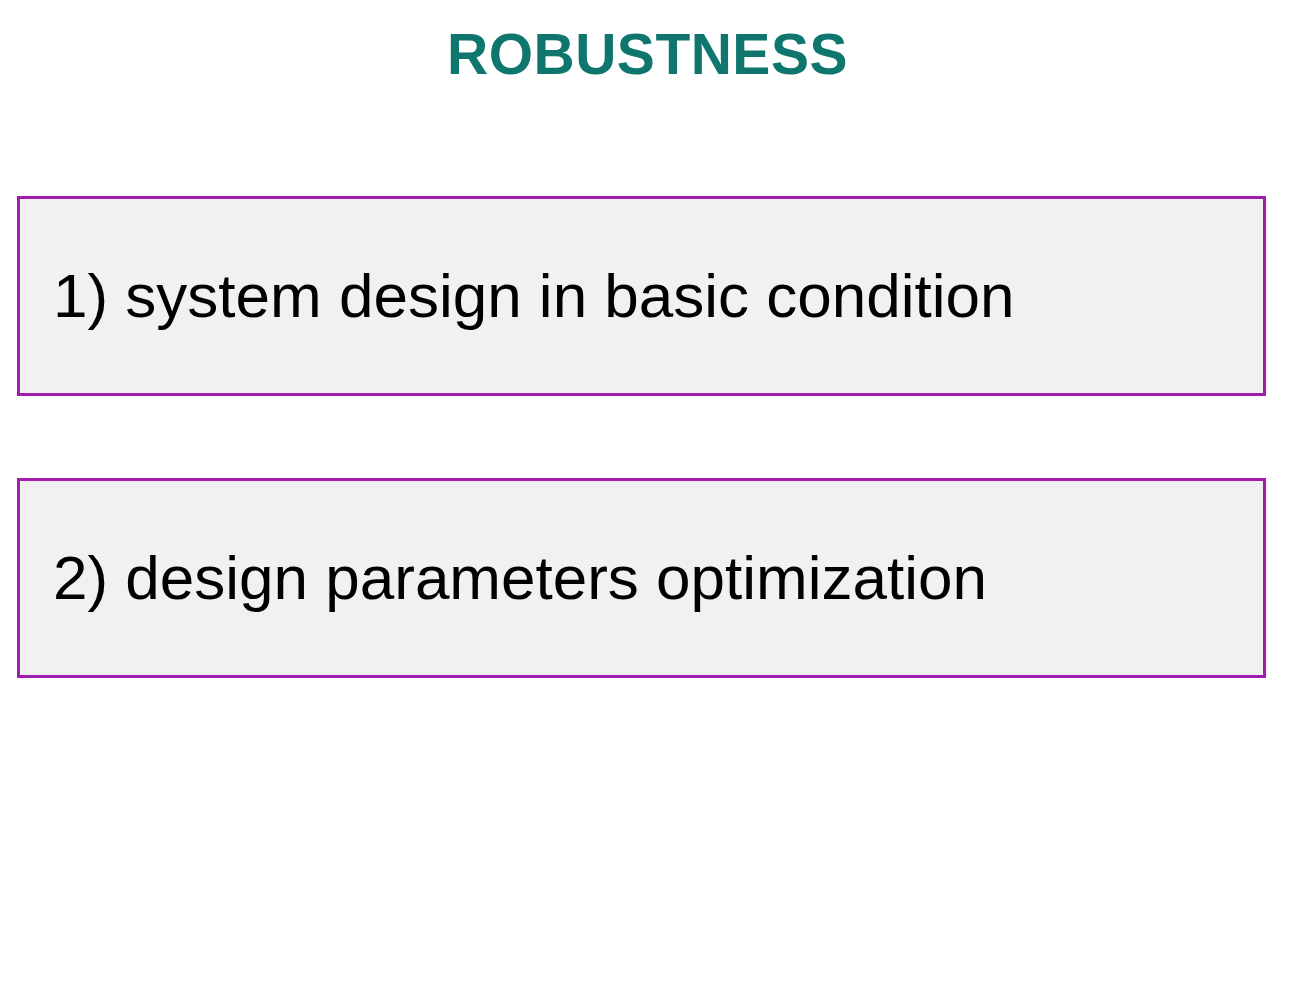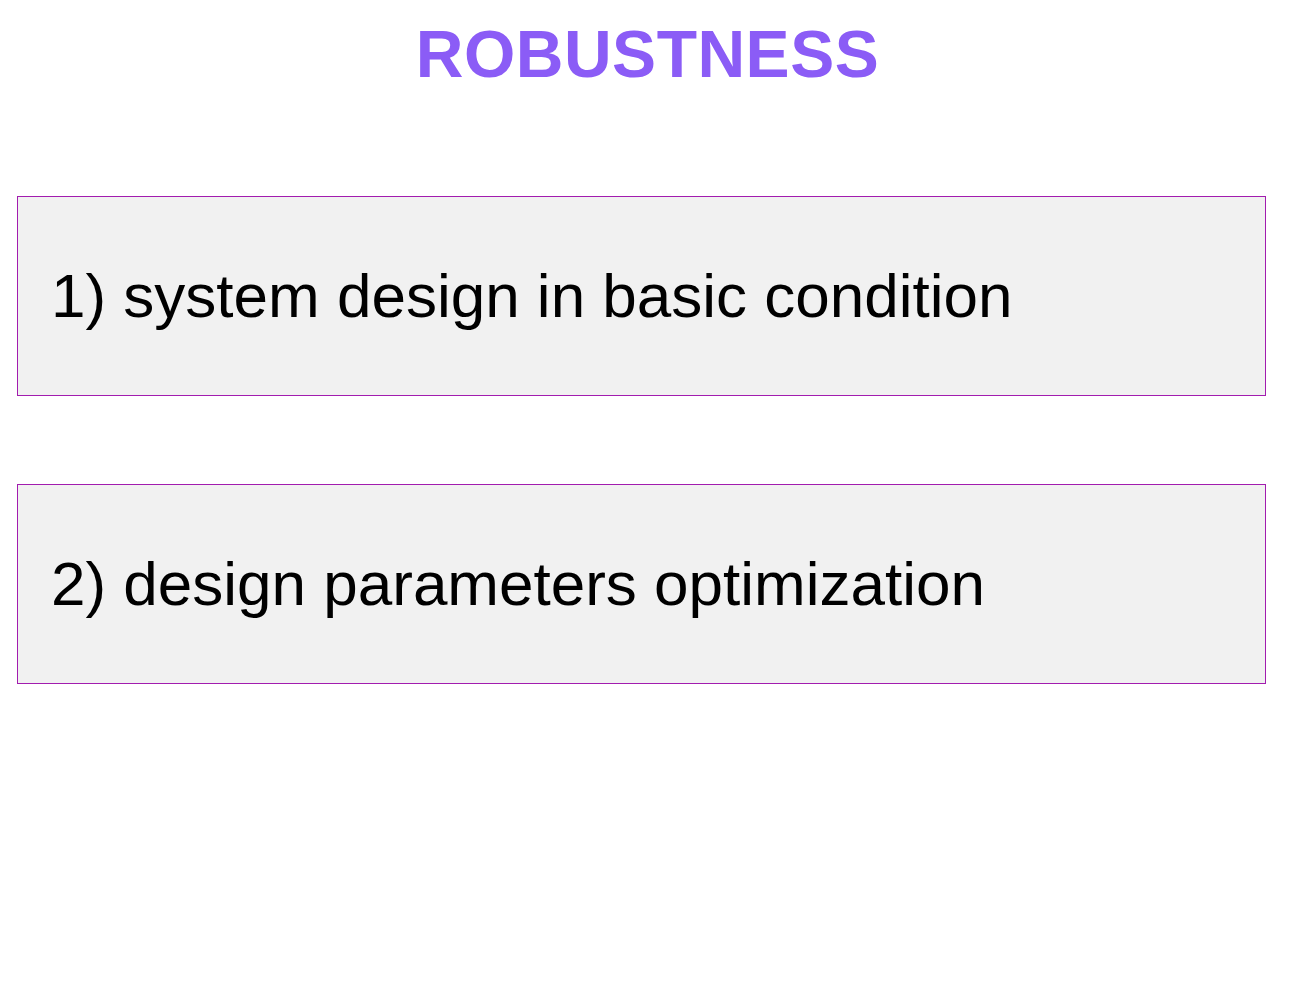--- a/index.html
+++ b/index.html
@@ -18,38 +18,38 @@
     overflow: hidden;
   }
   .slide-title {
     position: absolute;
     left: 0;
     top: 24px;
     width: 1295px;
     text-align: center;
     font-family: "Liberation Sans", sans-serif;
     font-weight: bold;
-    font-size: 66px;
+    font-size: 57px;
     line-height: 60px;
     letter-spacing: 0.5px;
-    color: #8b5cf6;
+    color: #0f766e;
     white-space: nowrap;
   }
   .step-box {
     position: absolute;
     left: 17px;
     width: 1249px;
     box-sizing: border-box;
     background: #F1F1F1;
-    border: 1px solid #a21caf;
+    border: 3px solid #a21caf;
     display: flex;
     align-items: center;
   }
   .step-box-1 { top: 196px;  height: 200px; }
-  .step-box-2 { top: 478px;  height: 200px; margin-top: 6px; }
+  .step-box-2 { top: 478px;  height: 200px; }
   .step-box-3 { top: 760px;  height: 202px; }
 
   .step-text {
     font-family: "Liberation Sans", sans-serif;
     font-weight: normal;
     font-size: 62px;
     line-height: 72px;
     color: #000000;
     padding-left: 33px;
     white-space: nowrap;

